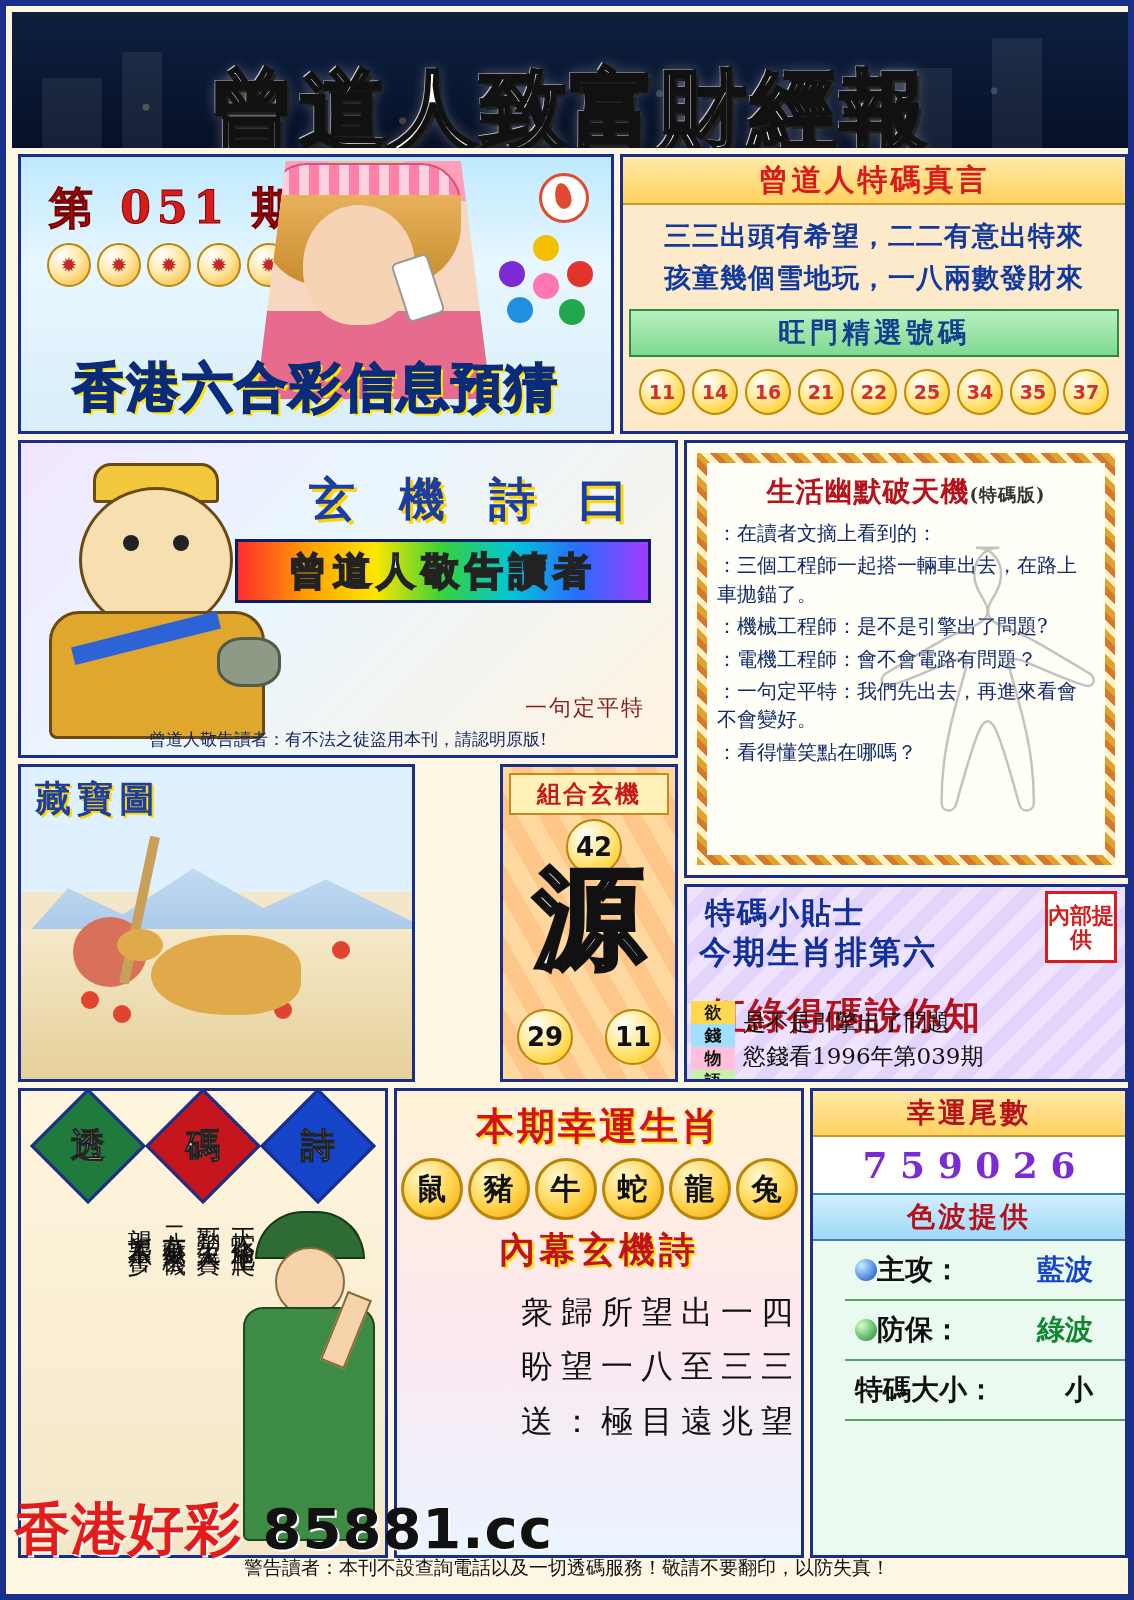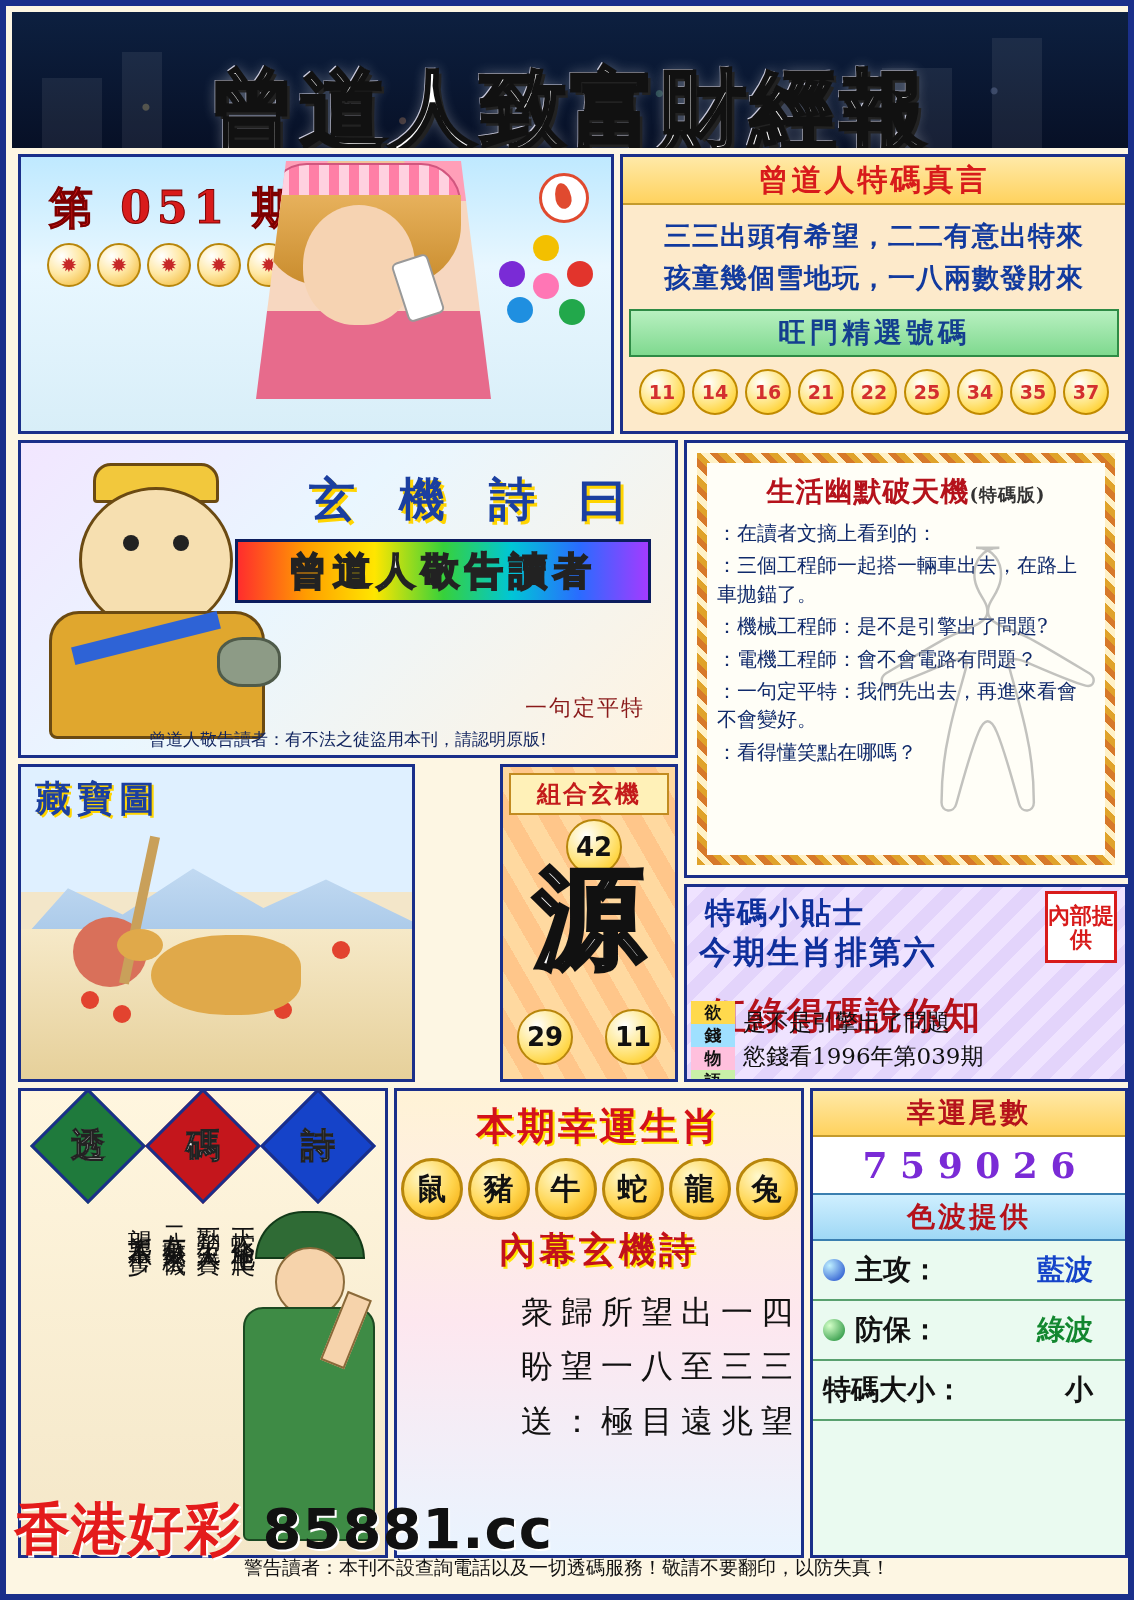--- a/index.html
+++ b/index.html
@@ -373,24 +373,24 @@
     font-size:36px;font-weight:bold;color:#7a2bd6;
   }
   .rbox .bar2{
     height:44px;display:flex;align-items:center;justify-content:center;
     background:linear-gradient(180deg,#cfefff,#9fd8f5);
     border-top:2px solid #3a7fb0;border-bottom:2px solid #3a7fb0;
     font-family:"DejaVu Serif","Liberation Serif",serif;
     font-size:28px;font-weight:bold;color:#b5121b;letter-spacing:3px;
   }
   .krow{
-    height:58px;display:flex;align-items:center;gap:10px;padding:0 10px;
+    height:58px;display:flex;align-items:center;padding:0 10px;
     border-bottom:2px solid #59a06f;
     font-family:"DejaVu Serif","Liberation Serif",serif;
-    font-size:28px;font-weight:bold;color:#111;
+    font-size:28px;font-weight:bold;color:#111;margin-left:32px;
   }
   .krow .dot{width:22px;height:22px;border-radius:50%;flex:none;}
   .krow .k{color:#111;}
   .krow .v{margin-left:auto;margin-right:22px;color:#111;}
   .krow.blue .v{color:#1543c9;}
   .krow.green .v{color:#12872f;}
   
   .footer{
     position:absolute;left:12px;right:12px;bottom:8px;height:36px;
     display:flex;align-items:center;justify-content:center;
@@ -438,20 +438,21 @@
     </div>
     <div class="flame"></div>
     <div class="dots">
       <i style="left:34px;top:0;background:#f3c000;"></i>
       <i style="left:0;top:26px;background:#7a2bd6;"></i>
       <i style="left:68px;top:26px;background:#e2342c;"></i>
       <i style="left:8px;top:62px;background:#1f8fe0;"></i>
       <i style="left:60px;top:64px;background:#22a84b;"></i>
       <i style="left:34px;top:38px;background:#ff76b5;"></i>
     </div>
+    <div class="subtitle">香港六合彩信息預猜</div>
   </div>
 
   <div class="rtop">
     <div class="hdr">曾道人特碼真言</div>
     <div class="poem">
       <div>三三出頭有希望，二二有意出特來</div>
       <div>孩童幾個雪地玩，一八兩數發財來</div>
     </div>
     <div class="hdr2">旺門精選號碼</div>
     <div class="nums">

